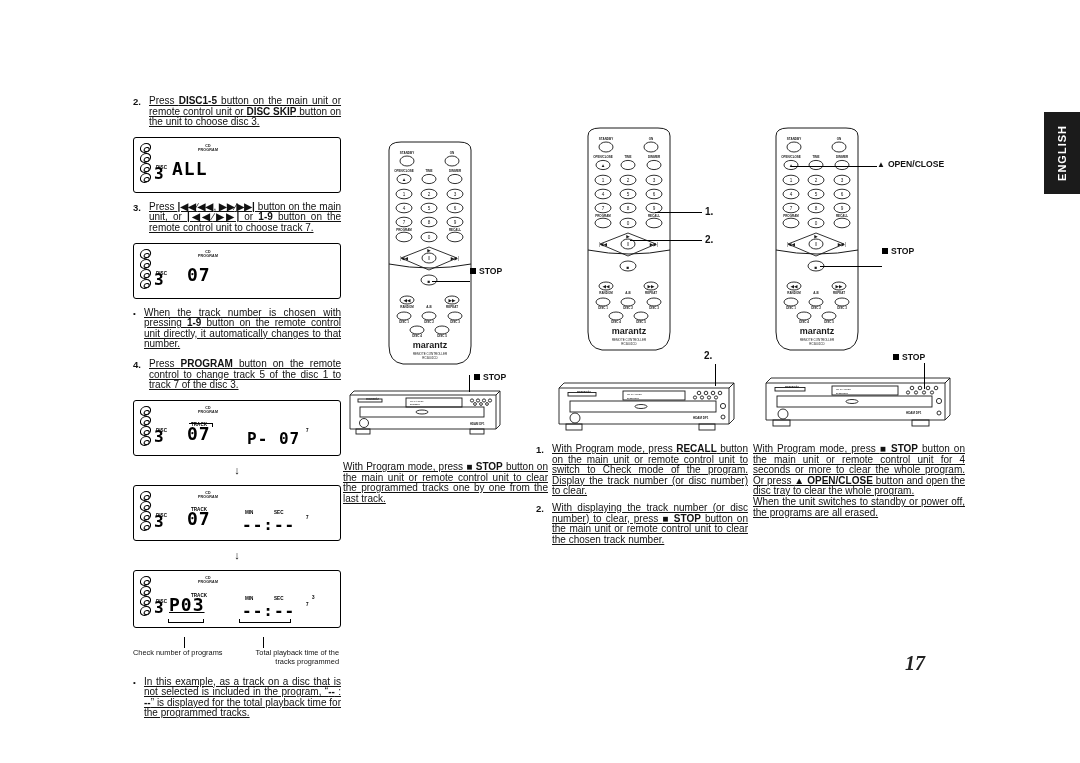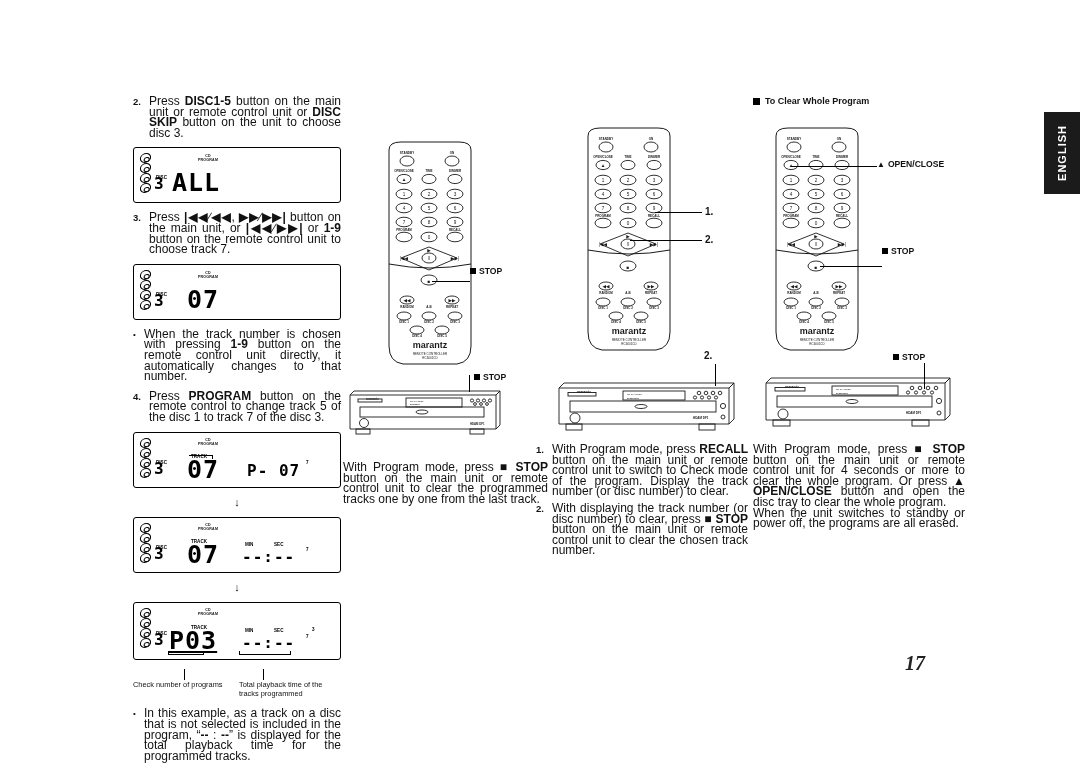--- a/index.html
+++ b/index.html
@@ -13,21 +13,21 @@
     overflow: hidden;
   }
   .page {
     position: relative;
     width: 1080px;
     height: 763px;
     background: #fff;
   }
 
   
-  .para { font-size: 12px; line-height: 10.6px; text-align: justify; }
+  .para { font-size: 10px; line-height: 10.6px; text-align: justify; text-decoration: underline; }
   .para b, .bold { font-weight: bold; }
   .num { font-weight: bold; font-size: 9.5px; }
 
   .step { display: flex; gap: 4px; margin-bottom: 6px; }
   .step .num { flex: 0 0 12px; text-align: left; line-height: 11px;}
   .step .body { flex: 1 1 auto; }
 
   .bullet-row { display: flex; gap: 5px; }
   .bullet-row .dot { flex: 0 0 6px; font-size: 8px; line-height: 11px; }
   .bullet-row .body { flex: 1 1 auto; }
@@ -88,21 +88,21 @@
   .lbl-cd {
     position: absolute; font-size: 3.6px; font-weight: bold; letter-spacing:.2px;
     text-align:center; line-height:4px;
   }
   .seg {
     position: absolute;
     font-family: "DejaVu Sans Mono", monospace;
     font-weight: bold;
     color: #000;
   }
-  .seg.big { font-size: 25px; letter-spacing: 1px; text-align: right; }
+  .seg.big { font-size: 18px; letter-spacing: 1px; text-align: right; }
   .seg.med { font-size: 16px; letter-spacing: 1px; }
   .seg.tiny{ font-size: 4.6px; font-weight: bold; font-family:"Liberation Sans",sans-serif;}
   .brace-under {
     position:absolute; border-left:1px solid #000; border-right:1px solid #000;
     border-bottom:1px solid #000; height:4px;
   }
   .arrow-down {
     text-align: center; font-size: 11px; line-height: 11px; margin: 1px 0 1px 0;
   }
   .cap-tick { position:absolute; width:1.3px; background:#000; top:0; height:12px; }
@@ -298,21 +298,21 @@
       <div class="brace-under" style="left:34px; top:48px; width:36px;"></div>
       <div class="brace-under" style="left:105px; top:48px; width:52px;"></div>
     </div>
 
     <div style="position:relative; height:11px;">
       <div class="cap-tick" style="left:51px; height:11px;"></div>
       <div class="cap-tick" style="left:130px; height:11px;"></div>
     </div>
     <div style="display:flex; gap:6px;">
       <div class="cap-text" style="width:100px;">Check number of programs</div>
-      <div class="cap-text" style="width:100px; text-align:left;">Total playback time of the tracks programmed</div>
+      <div class="cap-text" style="width:100px; text-align:right;">Total playback time of the tracks programmed</div>
     </div>
 
     <div class="bullet-row" style="margin-top:10px;">
       <div class="dot">•</div>
       <div class="body para">
         In this example, as a track on a disc that is not selected is included in the program, “<b>--</b> : <b>--</b>” is displayed for the total playback time for the programmed tracks.
       </div>
     </div>
   </div>
 
@@ -566,26 +566,20 @@
       </div>
     </div>
     <div class="step">
       <div class="num">2.</div>
       <div class="body para">
         With displaying the track number (or disc number) to clear, press <b>■ STOP</b> button on the main unit or remote control unit to clear the chosen track number.
       </div>
     </div>
   </div>
 
-  <div class="col" id="col4">
-    <div class="sub-head">
-      <span class="sq"></span>
-      <span>To Clear Whole Program</span>
-    </div>
-  </div>
 
   <div class="remote" style="left:758px; top:126px;">
     <svg width="118" height="228" viewBox="0 0 118 228">
       <g fill="none" stroke="#1a1a1a" stroke-width="1">
         <path d="M18 10 Q18 2 30 2 L88 2 Q100 2 100 10 L100 206 Q100 222 86 224 L32 224 Q18 222 18 206 Z"></path>
         <path d="M18 124 Q59 132 100 124"></path>
       </g>
       <g fill="none" stroke="#1a1a1a" stroke-width="0.9">
         <ellipse cx="36" cy="21" rx="7" ry="5"></ellipse>
         <ellipse cx="81" cy="21" rx="7" ry="5"></ellipse>

